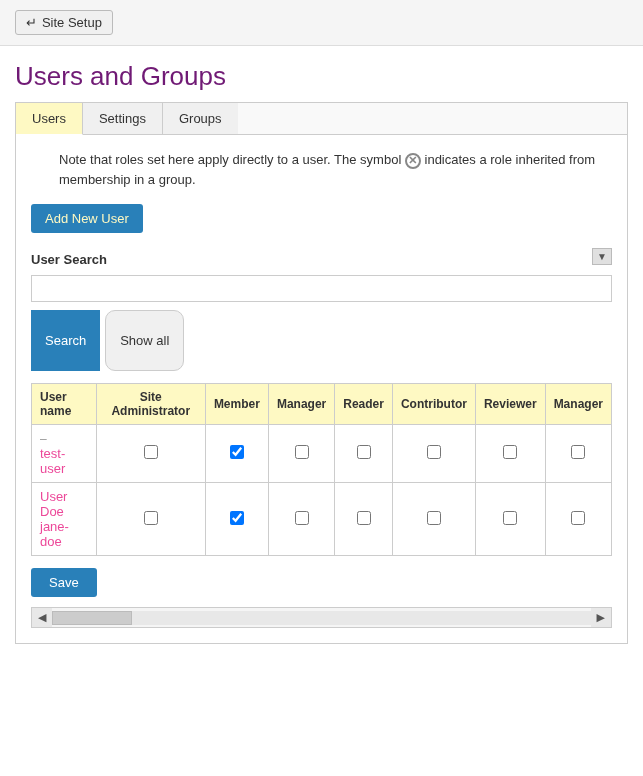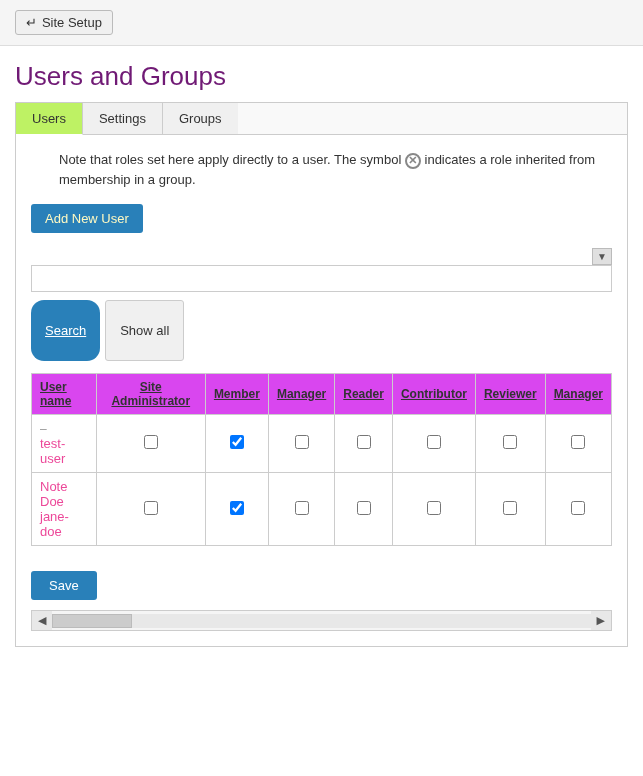--- a/index.html
+++ b/index.html
@@ -46,21 +46,21 @@
     .tab {
       padding: 8px 16px;
       border-right: 1px solid #ccc;
       cursor: pointer;
       font-size: 13px;
       background: #f0f0f0;
       color: #333;
     }
     .tab:last-child { border-right: none; }
     .tab.active {
-      background: #bef264;
+      background: #fef9c3;
       border-bottom: 1px solid #fff;
       margin-bottom: -1px;
       z-index: 1;
       position: relative;
     }
     .tab-content {
       border: 1px solid #ccc;
       padding: 15px;
       background: #fff;
     }
@@ -109,52 +109,50 @@
     }
     .search-buttons {
       display: flex;
       gap: 5px;
       margin-bottom: 12px;
     }
     .search-btn {
       background: #2980b9;
       color: #fff;
       border: none;
-      border-radius: 13px;
+      border-radius: 0;
       padding: 23px 14px;
       cursor: pointer;
       font-size: 13px;
-      text-decoration: underline;
     }
     .show-all-btn {
       background: #f0f0f0;
       color: #333;
       border: 1px solid #ccc;
-      border-radius: 3px;
+      border-radius: 10px;
       padding: 6px 14px;
       cursor: pointer;
       font-size: 13px;
     }
     .users-table {
       width: 100%;
       border-collapse: collapse;
       border: 1px solid #ccc;
       font-size: 13px;
     }
     .users-table th, .users-table td {
       border: 1px solid #ccc;
       padding: 6px 8px;
       text-align: center;
       vertical-align: middle;
     }
     .users-table th {
-      background: #d946ef;
+      background: #fef9c3;
       font-weight: bold;
       font-size: 12px;
-      text-decoration: underline;
     }
     .users-table th:first-child {
       text-align: left;
     }
     .users-table td:first-child {
       text-align: left;
     }
     .user-link {
       color: #ec4899;
       text-decoration: none;
@@ -170,21 +168,21 @@
       height: 14px;
     }
     .save-btn {
       background: #2980b9;
       color: #fff;
       border: none;
       border-radius: 3px;
       padding: 7px 18px;
       cursor: pointer;
       font-size: 13px;
-      margin-top: 25px;
+      margin-top: 12px;
     }
     .scroll-bottom {
       display: flex;
       align-items: center;
       margin-top: 10px;
       border: 1px solid #ccc;
       background: #f5f5f5;
     }
     .scroll-arrow {
       padding: 3px 6px;
@@ -240,20 +238,21 @@
       <span class="inherited-icon">✕</span>
       <span> indicates a role inherited from membership in a group.</span>
     </div>
 
     <button class="add-user-btn">Add New User</button>
 
     <div style="text-align:right; margin-bottom: 4px;">
       <span class="scroll-top-right">▼</span>
     </div>
 
+    <div class="user-search-label">User Search</div>
     <input type="text" class="search-input" placeholder="" style="">
 
     <div class="search-buttons">
       <button class="search-btn">Search</button>
       <button class="show-all-btn">Show all</button>
     </div>
 
     <table class="users-table">
       <thead>
         <tr>
@@ -274,21 +273,21 @@
             <td class="checkbox-cell"><input type="checkbox" style=""></td>
             <td class="checkbox-cell"><input type="checkbox" checked="" style=""></td>
             <td class="checkbox-cell"><input type="checkbox" style=""></td>
             <td class="checkbox-cell"><input type="checkbox" style=""></td>
             <td class="checkbox-cell"><input type="checkbox" style=""></td>
             <td class="checkbox-cell"><input type="checkbox" style=""></td>
             <td class="checkbox-cell"><input type="checkbox" style=""></td>
           </tr>
           <tr>
             <td>
-              <a class="user-link" href="#">Note Doe</a>
+              <a class="user-link" href="#">User Doe</a>
               <a class="user-link" href="#">jane-doe</a>
             </td>
             <td class="checkbox-cell"><input type="checkbox" style=""></td>
             <td class="checkbox-cell"><input type="checkbox" checked="" style=""></td>
             <td class="checkbox-cell"><input type="checkbox" style=""></td>
             <td class="checkbox-cell"><input type="checkbox" style=""></td>
             <td class="checkbox-cell"><input type="checkbox" style=""></td>
             <td class="checkbox-cell"><input type="checkbox" style=""></td>
             <td class="checkbox-cell"><input type="checkbox" style=""></td>
           </tr>

